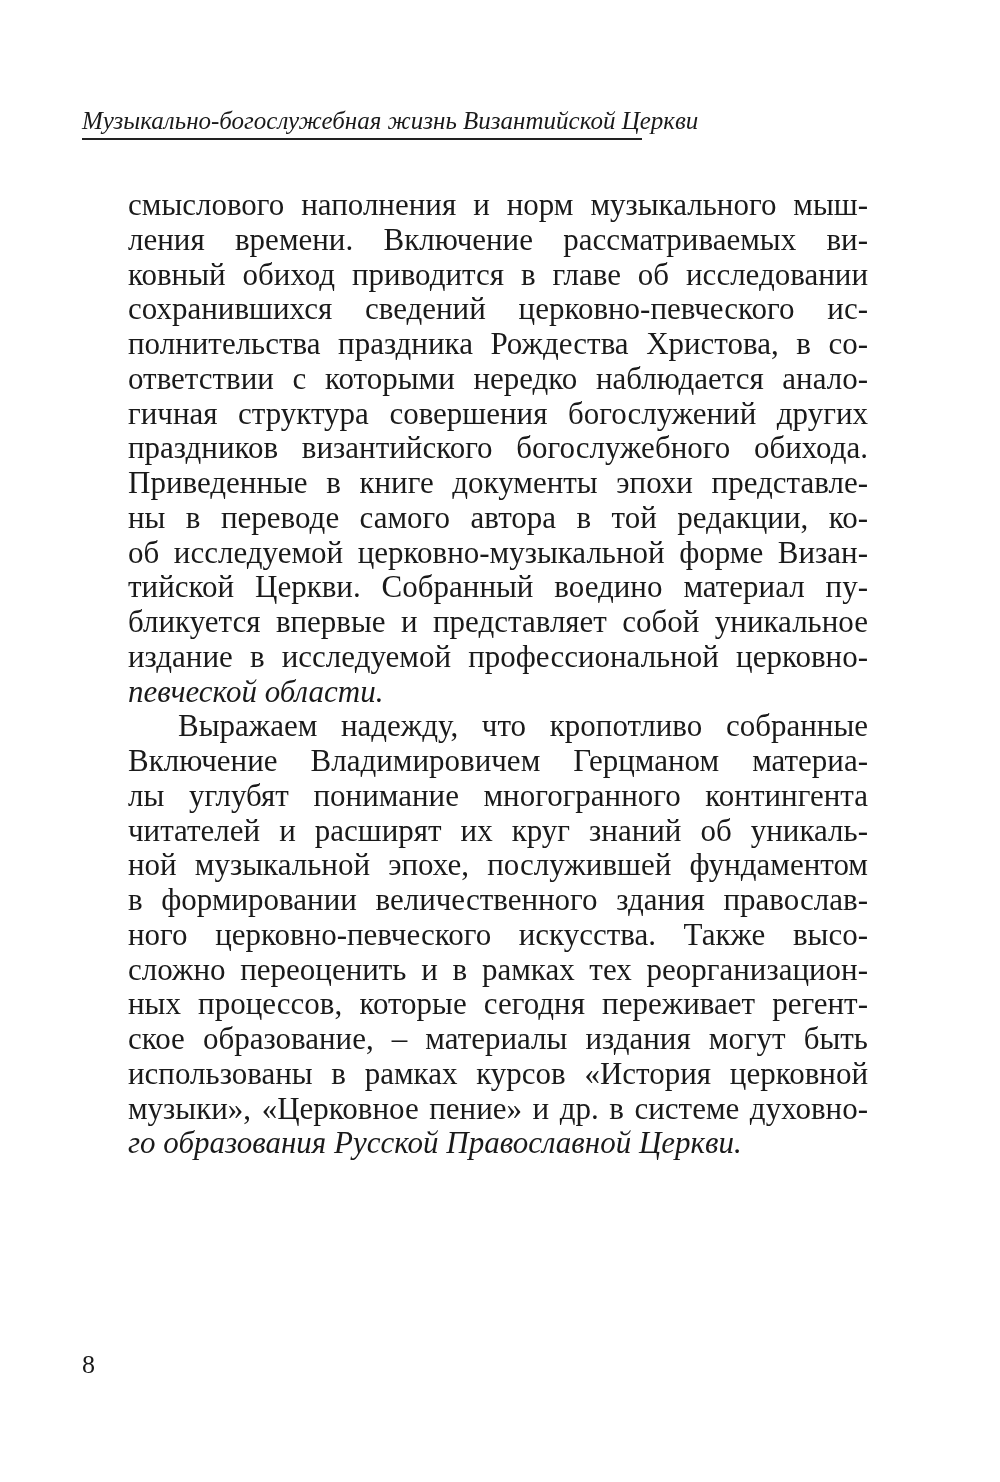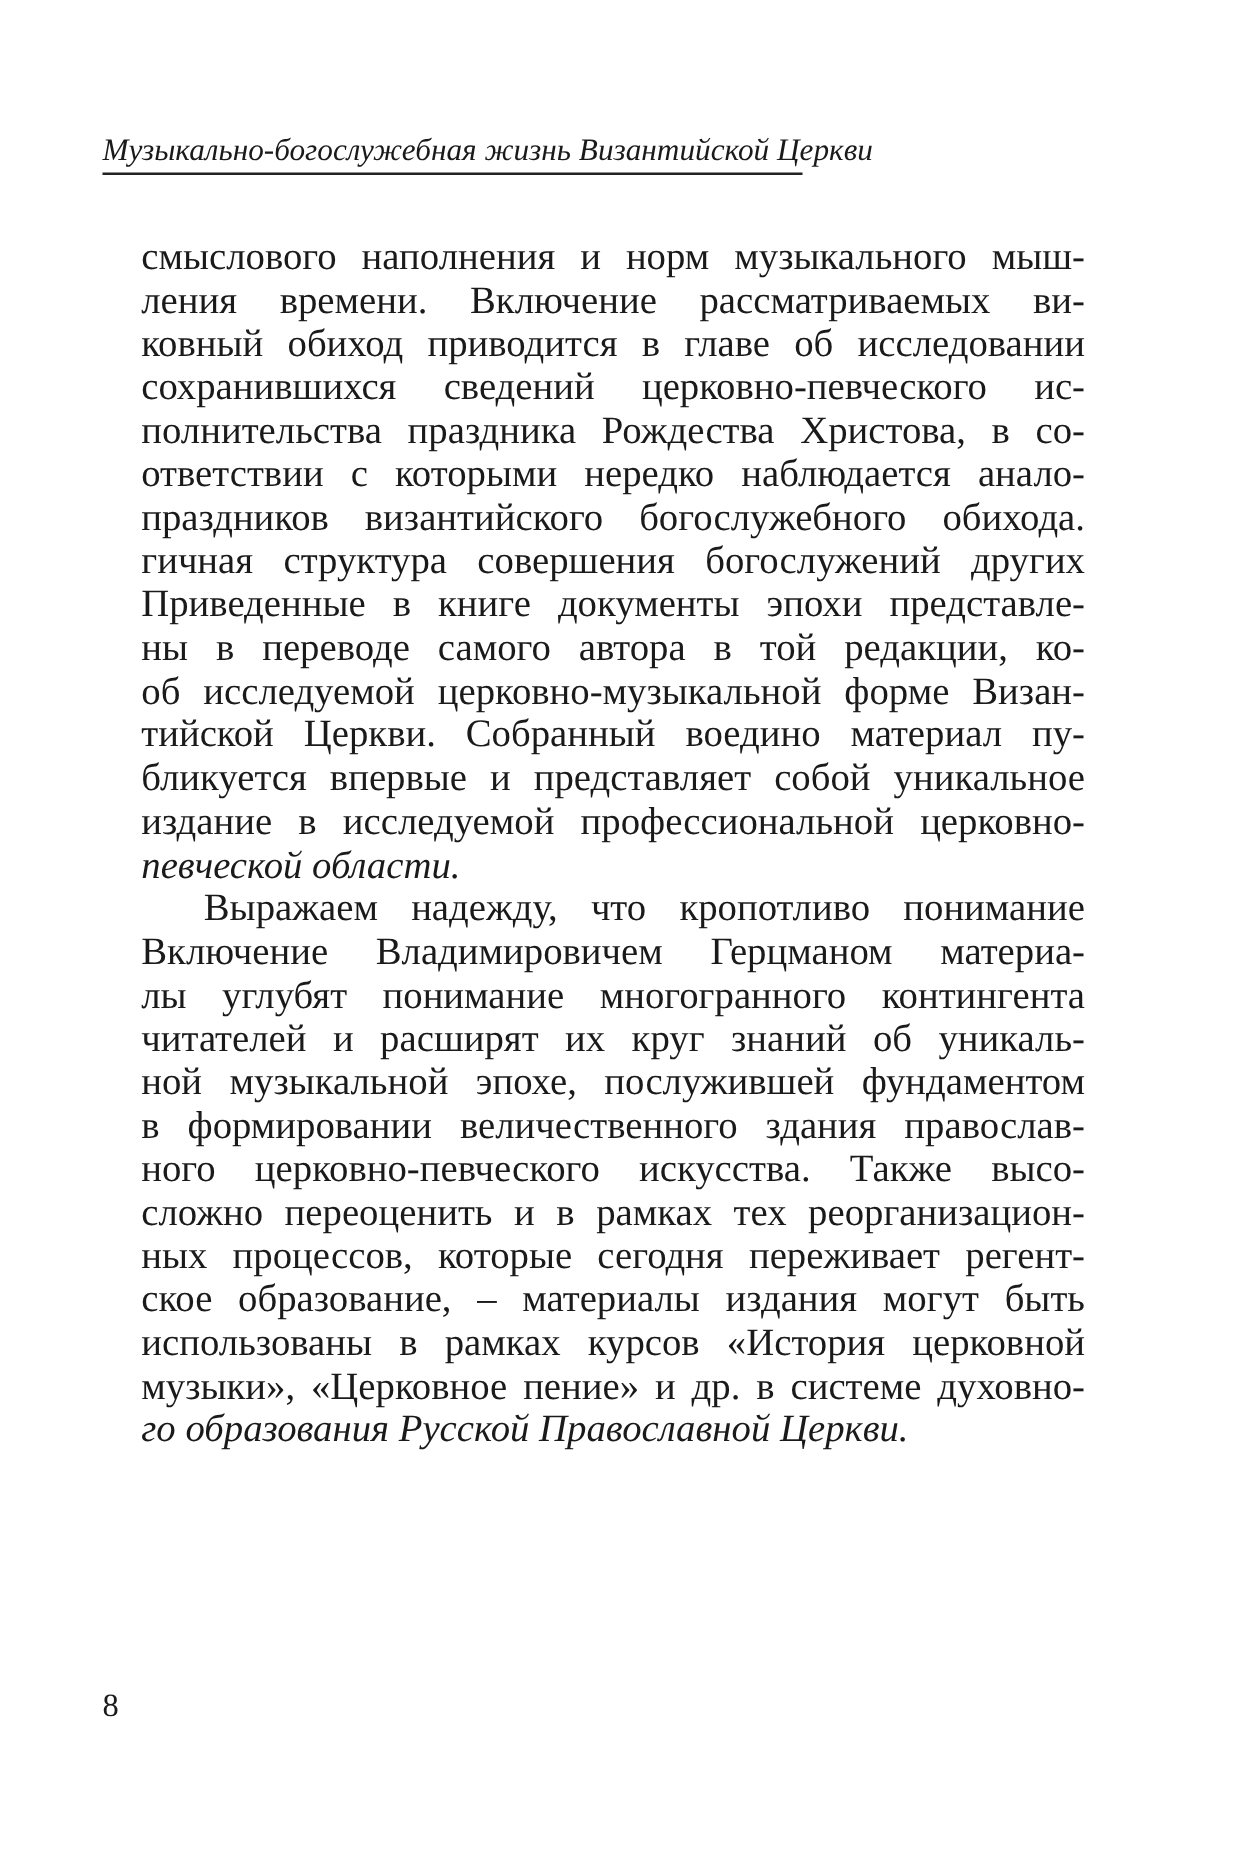--- a/index.html
+++ b/index.html
@@ -8,53 +8,53 @@
     position: absolute; left: 82px; top: 106px; width: 560px;
     font-family: "Liberation Serif", serif; font-style: italic;
     font-size: 25px; line-height: 30px; white-space: nowrap;
     padding-bottom: 2px; border-bottom: 2px solid #222;
   }
   .body-text {
     position: absolute; left: 113px; top: 188px; width: 755px;
     font-family: "Liberation Serif", serif;
     font-size: 31px; line-height: 34.75px;
   }
-  .line { display: block; white-space: nowrap; text-align: justify; text-align-last: justify; height: 34.75px; }
+  .line { display: block; white-space: nowrap; text-align: justify; text-align-last: justify; height: 34.75px; margin-left: 15px; }
   .line.last { text-align-last: left; font-style: italic; }
   .line.indent { padding-left: 50px; }
   .page-number {
     position: absolute; left: 82px; top: 1350px;
     font-family: "Liberation Serif", serif; font-size: 26px; line-height: 30px;
   }
 </style>
 </head>
 <body>
 
 <div class="running-head">Музыкально-богослужебная жизнь Византийской Церкви</div>
 
 <div class="body-text">
   <div>
     <span class="line">смыслового наполнения и норм музыкального мыш-</span>
     <span class="line">ления времени. Включение рассматриваемых ви-</span>
     <span class="line">ковный обиход приводится в главе об исследовании</span>
     <span class="line">сохранившихся сведений церковно-певческого ис-</span>
     <span class="line">полнительства праздника Рождества Христова, в со-</span>
     <span class="line">ответствии с которыми нередко наблюдается анало-</span>
+    <span class="line">гичная структура совершения богослужений других</span>
     <span class="line">праздников византийского богослужебного обихода.</span>
-    <span class="line">гичная структура совершения богослужений других</span>
     <span class="line">Приведенные в книге документы эпохи представле-</span>
     <span class="line">ны в переводе самого автора в той редакции, ко-</span>
     <span class="line">об исследуемой церковно-музыкальной форме Визан-</span>
     <span class="line">тийской Церкви. Собранный воедино материал пу-</span>
     <span class="line">бликуется впервые и представляет собой уникальное</span>
     <span class="line">издание в исследуемой профессиональной церковно-</span>
     <span class="line last">певческой области.</span>
   </div>
   <div>
-    <span class="line indent">Выражаем надежду, что кропотливо понимание</span>
+    <span class="line indent">Выражаем надежду, что кропотливо собранные</span>
     <span class="line">Включение Владимировичем Герцманом материа-</span>
     <span class="line">лы углубят понимание многогранного контингента</span>
     <span class="line">читателей и расширят их круг знаний об уникаль-</span>
     <span class="line">ной музыкальной эпохе, послужившей фундаментом</span>
     <span class="line">в формировании величественного здания православ-</span>
     <span class="line">ного церковно-певческого искусства. Также высо-</span>
     <span class="line">сложно переоценить и в рамках тех реорганизацион-</span>
     <span class="line">ных процессов, которые сегодня переживает регент-</span>
     <span class="line">ское образование, – материалы издания могут быть</span>
     <span class="line">использованы в рамках курсов «История церковной</span>

